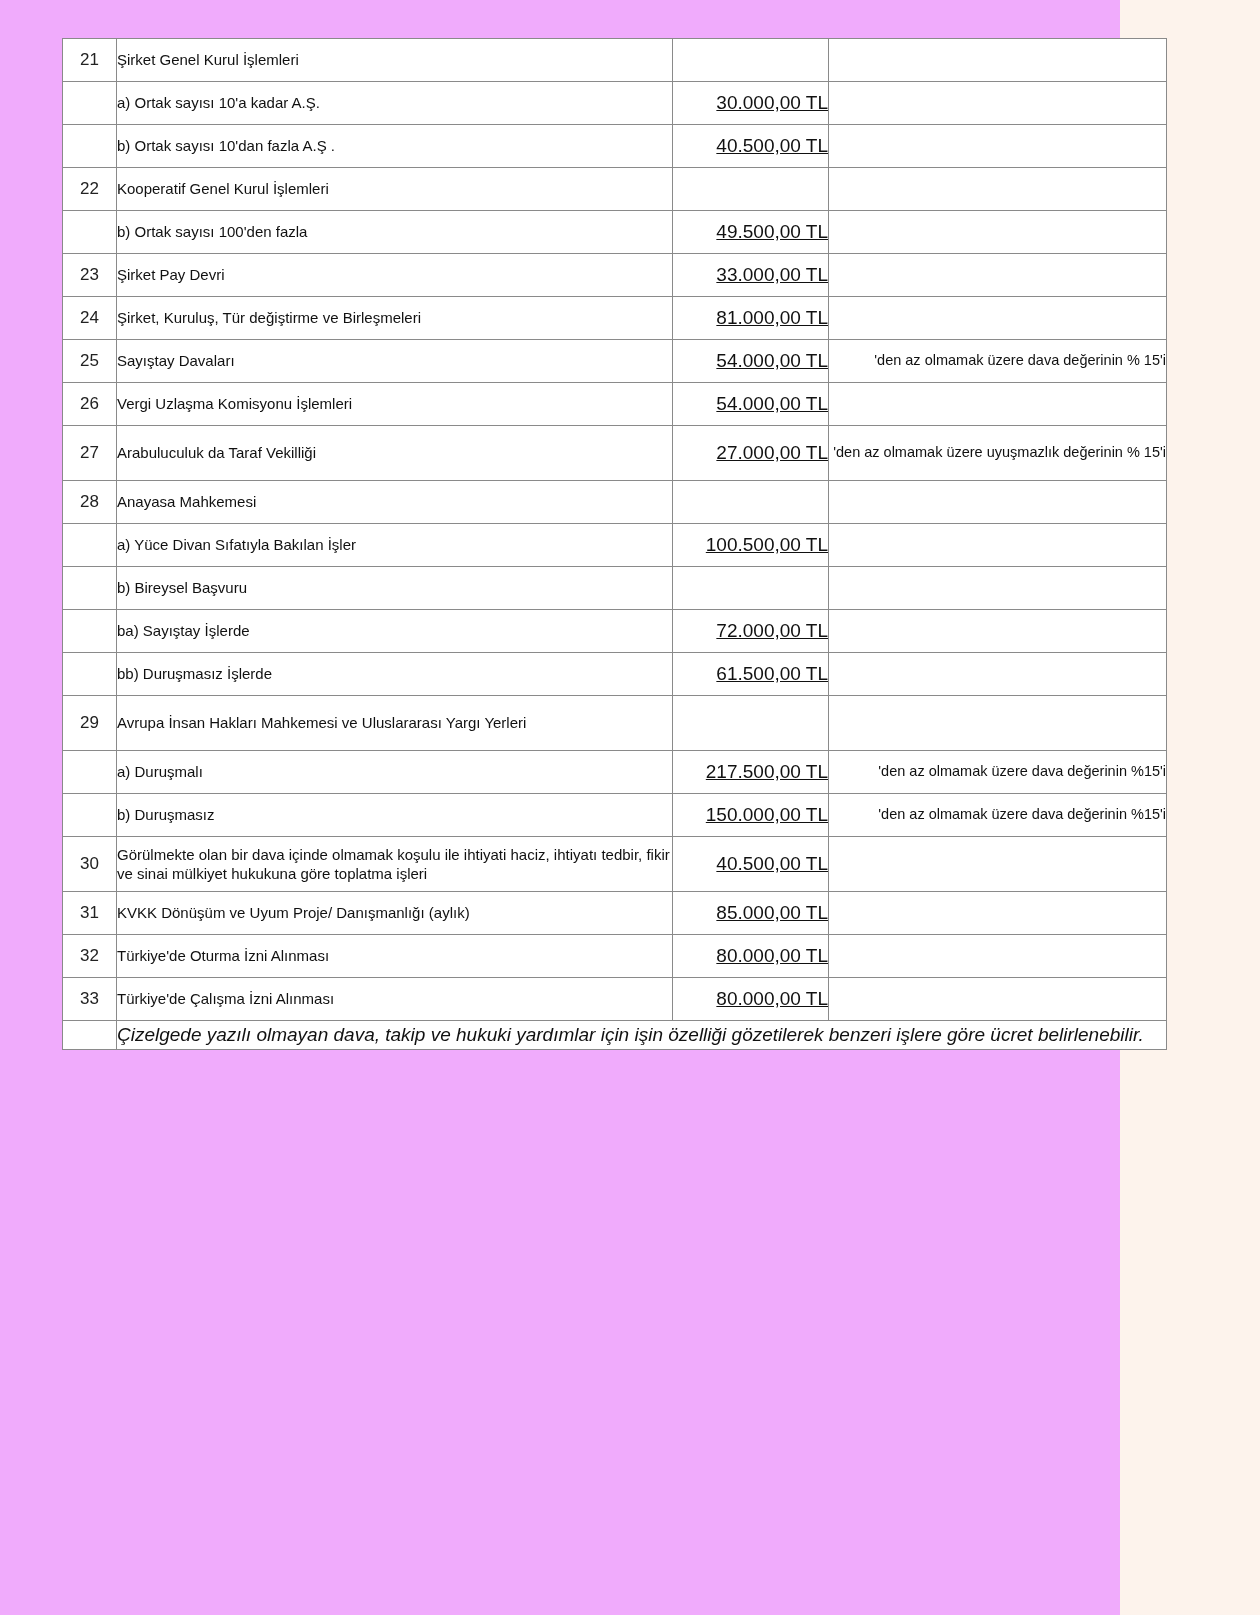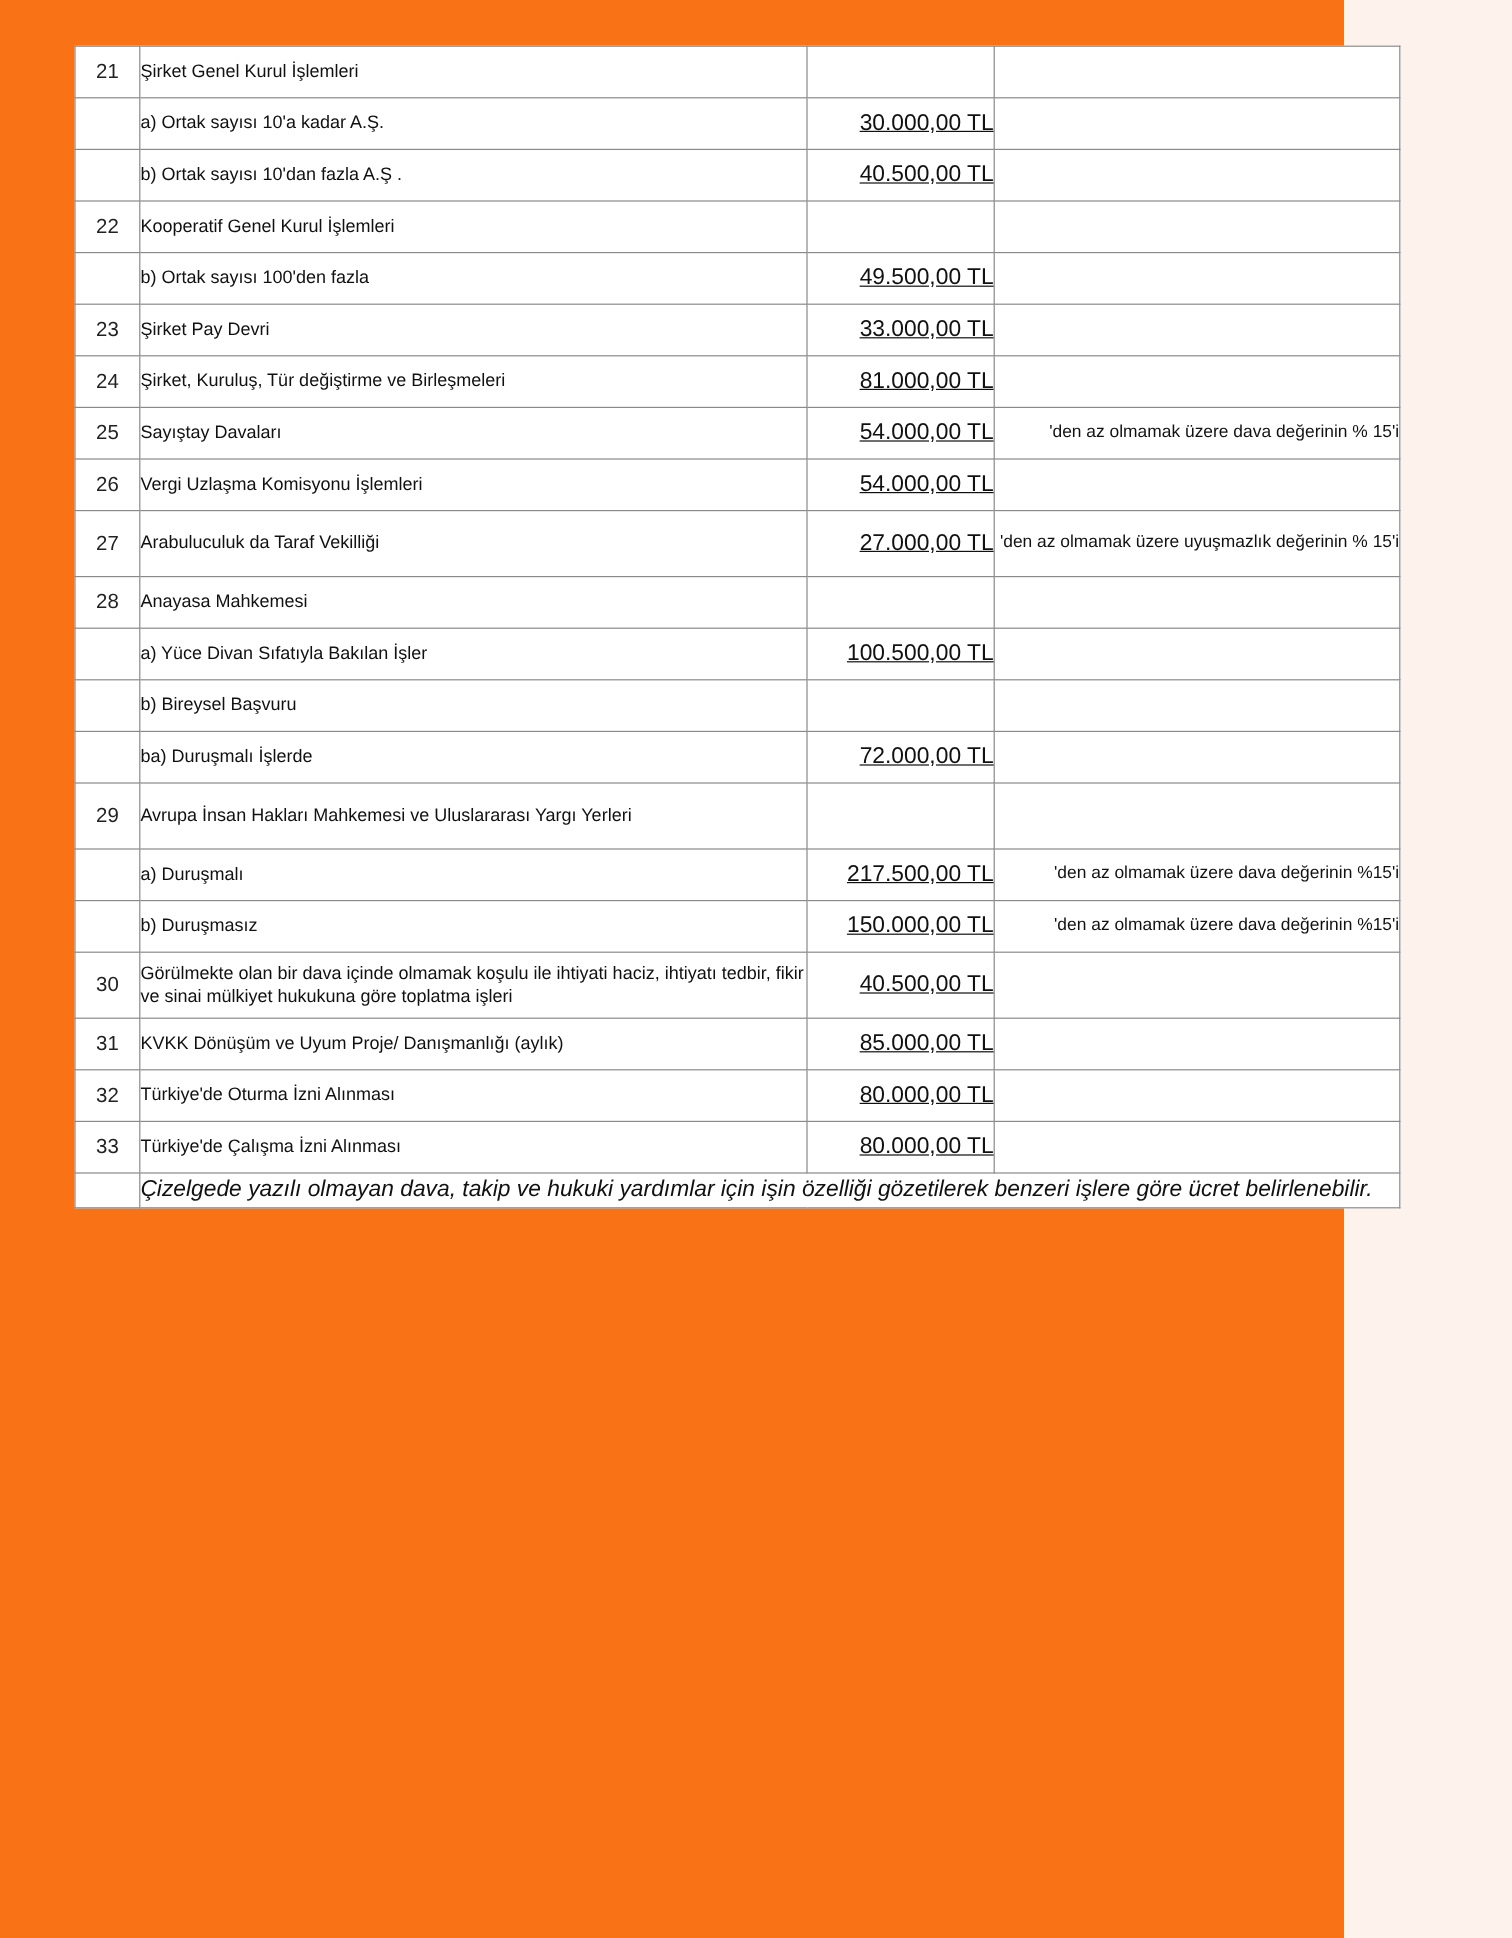--- a/index.html
+++ b/index.html
@@ -10,21 +10,21 @@
     width: 1260px;
     height: 1615px;
     background: #fdf3ec;
     font-family: "Liberation Sans", sans-serif;
     color: #1a1a1a;
   }
   #page {
     position: relative;
     width: 1120px;
     height: 1615px;
-    background: #f97316;
+    background: #f0abfc;
     box-sizing: border-box;
   }
   #doc-table {
     position: absolute;
     left: 62px;
     top: 38px;
     width: 1104px;
     border-collapse: collapse;
     table-layout: fixed;
     background: #ffffff;
@@ -184,25 +184,31 @@
 
       <tr>
         <td class="no blank"></td>
         <td class="desc indent1">b) Bireysel Başvuru</td>
         <td class="fee"></td>
         <td class="note"></td>
       </tr>
 
       <tr>
         <td class="no blank"></td>
-        <td class="desc indent2">ba) Duruşmalı İşlerde</td>
+        <td class="desc indent2">ba) Sayıştay İşlerde</td>
         <td class="fee">72.000,00 TL</td>
         <td class="note"></td>
       </tr>
 
+      <tr>
+        <td class="no blank"></td>
+        <td class="desc indent2">bb) Duruşmasız İşlerde</td>
+        <td class="fee">61.500,00 TL</td>
+        <td class="note"></td>
+      </tr>
 
       <tr class="row-tall">
         <td class="no">29</td>
         <td class="desc">Avrupa İnsan Hakları Mahkemesi ve Uluslararası Yargı Yerleri</td>
         <td class="fee"></td>
         <td class="note"></td>
       </tr>
 
       <tr>
         <td class="no blank"></td>

